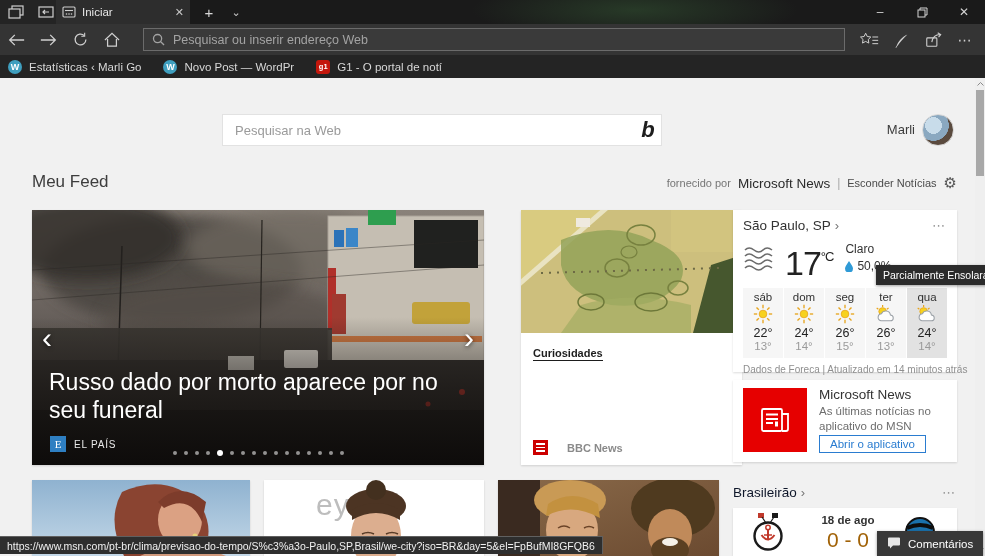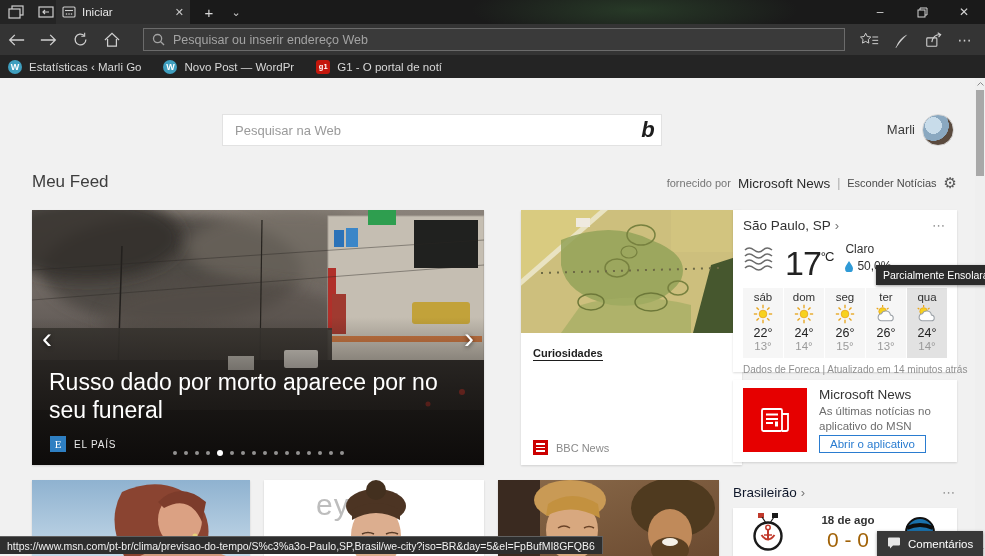--- a/index.html
+++ b/index.html
@@ -72,21 +72,21 @@
   .dot.active { width:6px; height:6px; background:#fff; }
   .car-arrow { position:absolute; top:110px; width:26px; height:36px; color:#fff; font-size:30px; line-height:34px; text-align:center; background:none; border:none; text-shadow:0 1px 4px rgba(0,0,0,0.7); }
   .car-prev { left:2px; } .car-next { right:2px; }
 
   
   .curiosity { left:498px; top:132px; width:221px; height:255px;margin-left:23px; }
   .curiosity .img { position:relative; width:221px; height:123px; overflow:hidden; }
   .curiosity .body { padding:10px 12px 0 12px; position:relative; height:132px; }
   .cat-label { display:inline-block; font-size:11px; font-weight:bold; color:#1d1d1d; border-bottom:1px solid #1d1d1d; padding-bottom:1px; }
   .cur-headline { margin-top:8px; font-size:18.5px; line-height:23px; color:#2e2e2e; }
-  .cur-source { position:absolute; left:12px; bottom:10px; display:flex; align-items:center; gap:8px; }
+  .cur-source { position:absolute; left:12px; bottom:10px; display:flex; align-items:center; gap:19px;font-weight:bold; }
   .bbc-ico { width:15px; height:15px; background:#c00; display:flex; flex-direction:column; justify-content:center; gap:2px; align-items:center; }
   .bbc-ico i { display:block; width:9px; height:1.5px; background:#fff; }
   .cur-src-label { font-size:11px; color:#8a8a8a; }
 
   
   .weather { left:733px; top:132px; width:224px; height:162px; }
   .w-head { display:flex; align-items:center; padding:8px 10px 0 10px; }
   .w-loc { font-size:13.5px; color:#333; }
   .w-chev { color:#767676; font-size:13px; margin-left:4px; }
   .w-more { margin-left:auto; color:#9a9a9a; font-size:13px; letter-spacing:2px; line-height:8px; }

